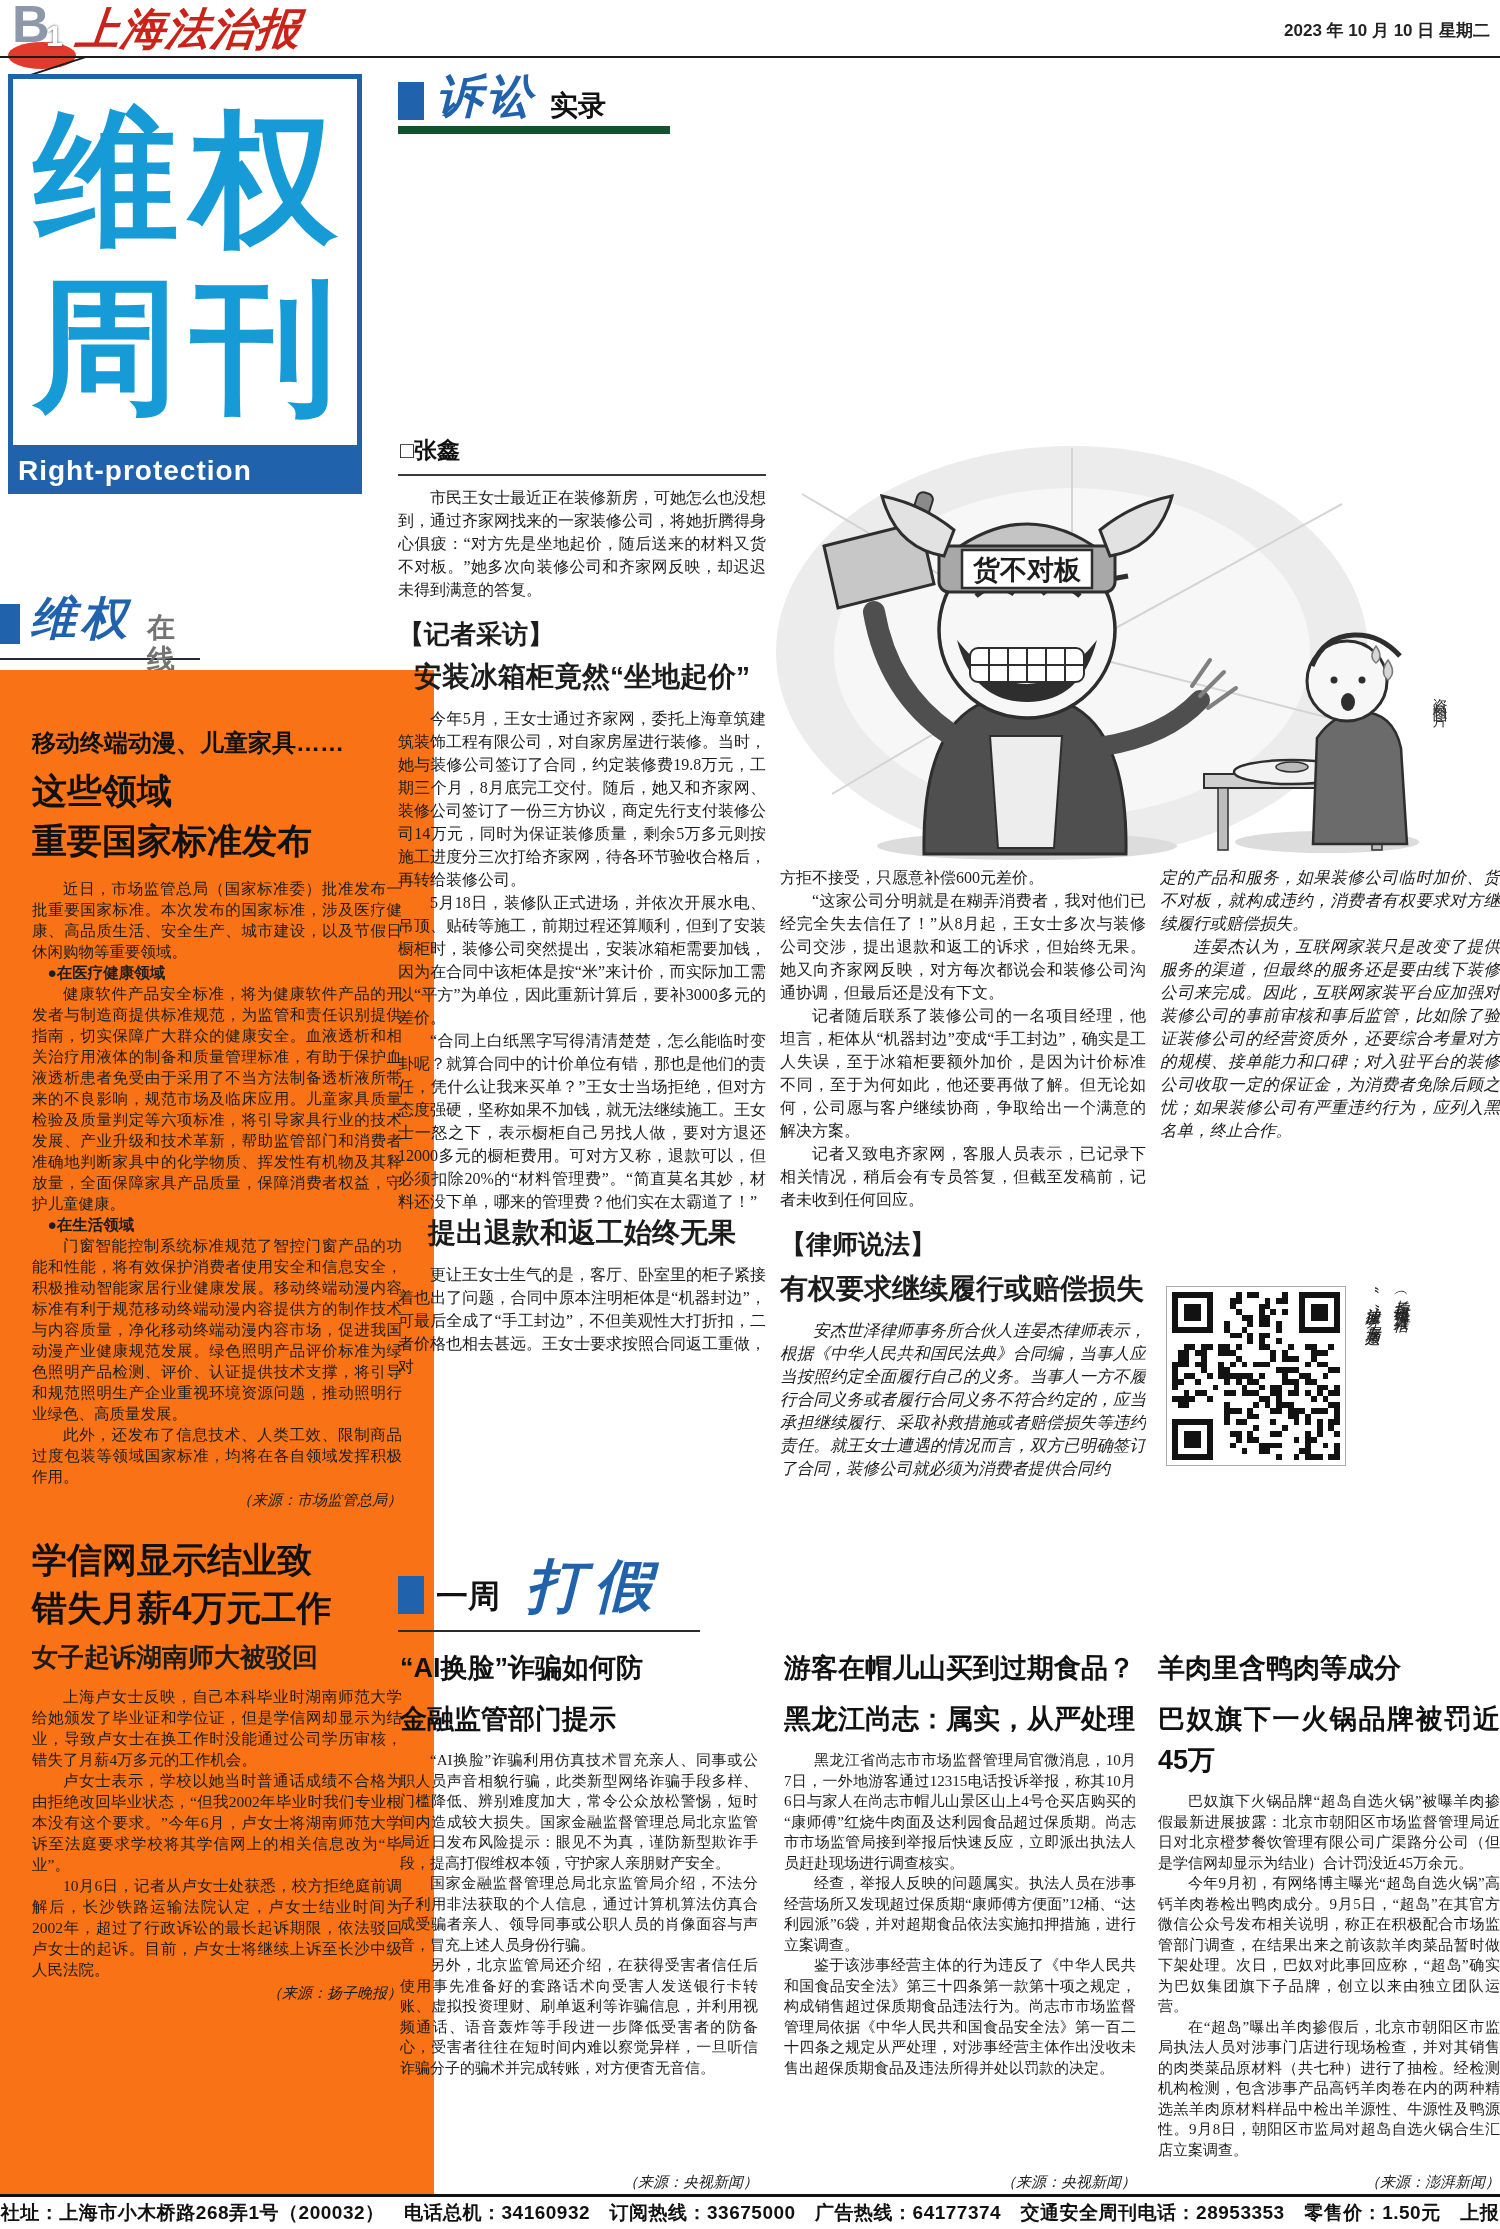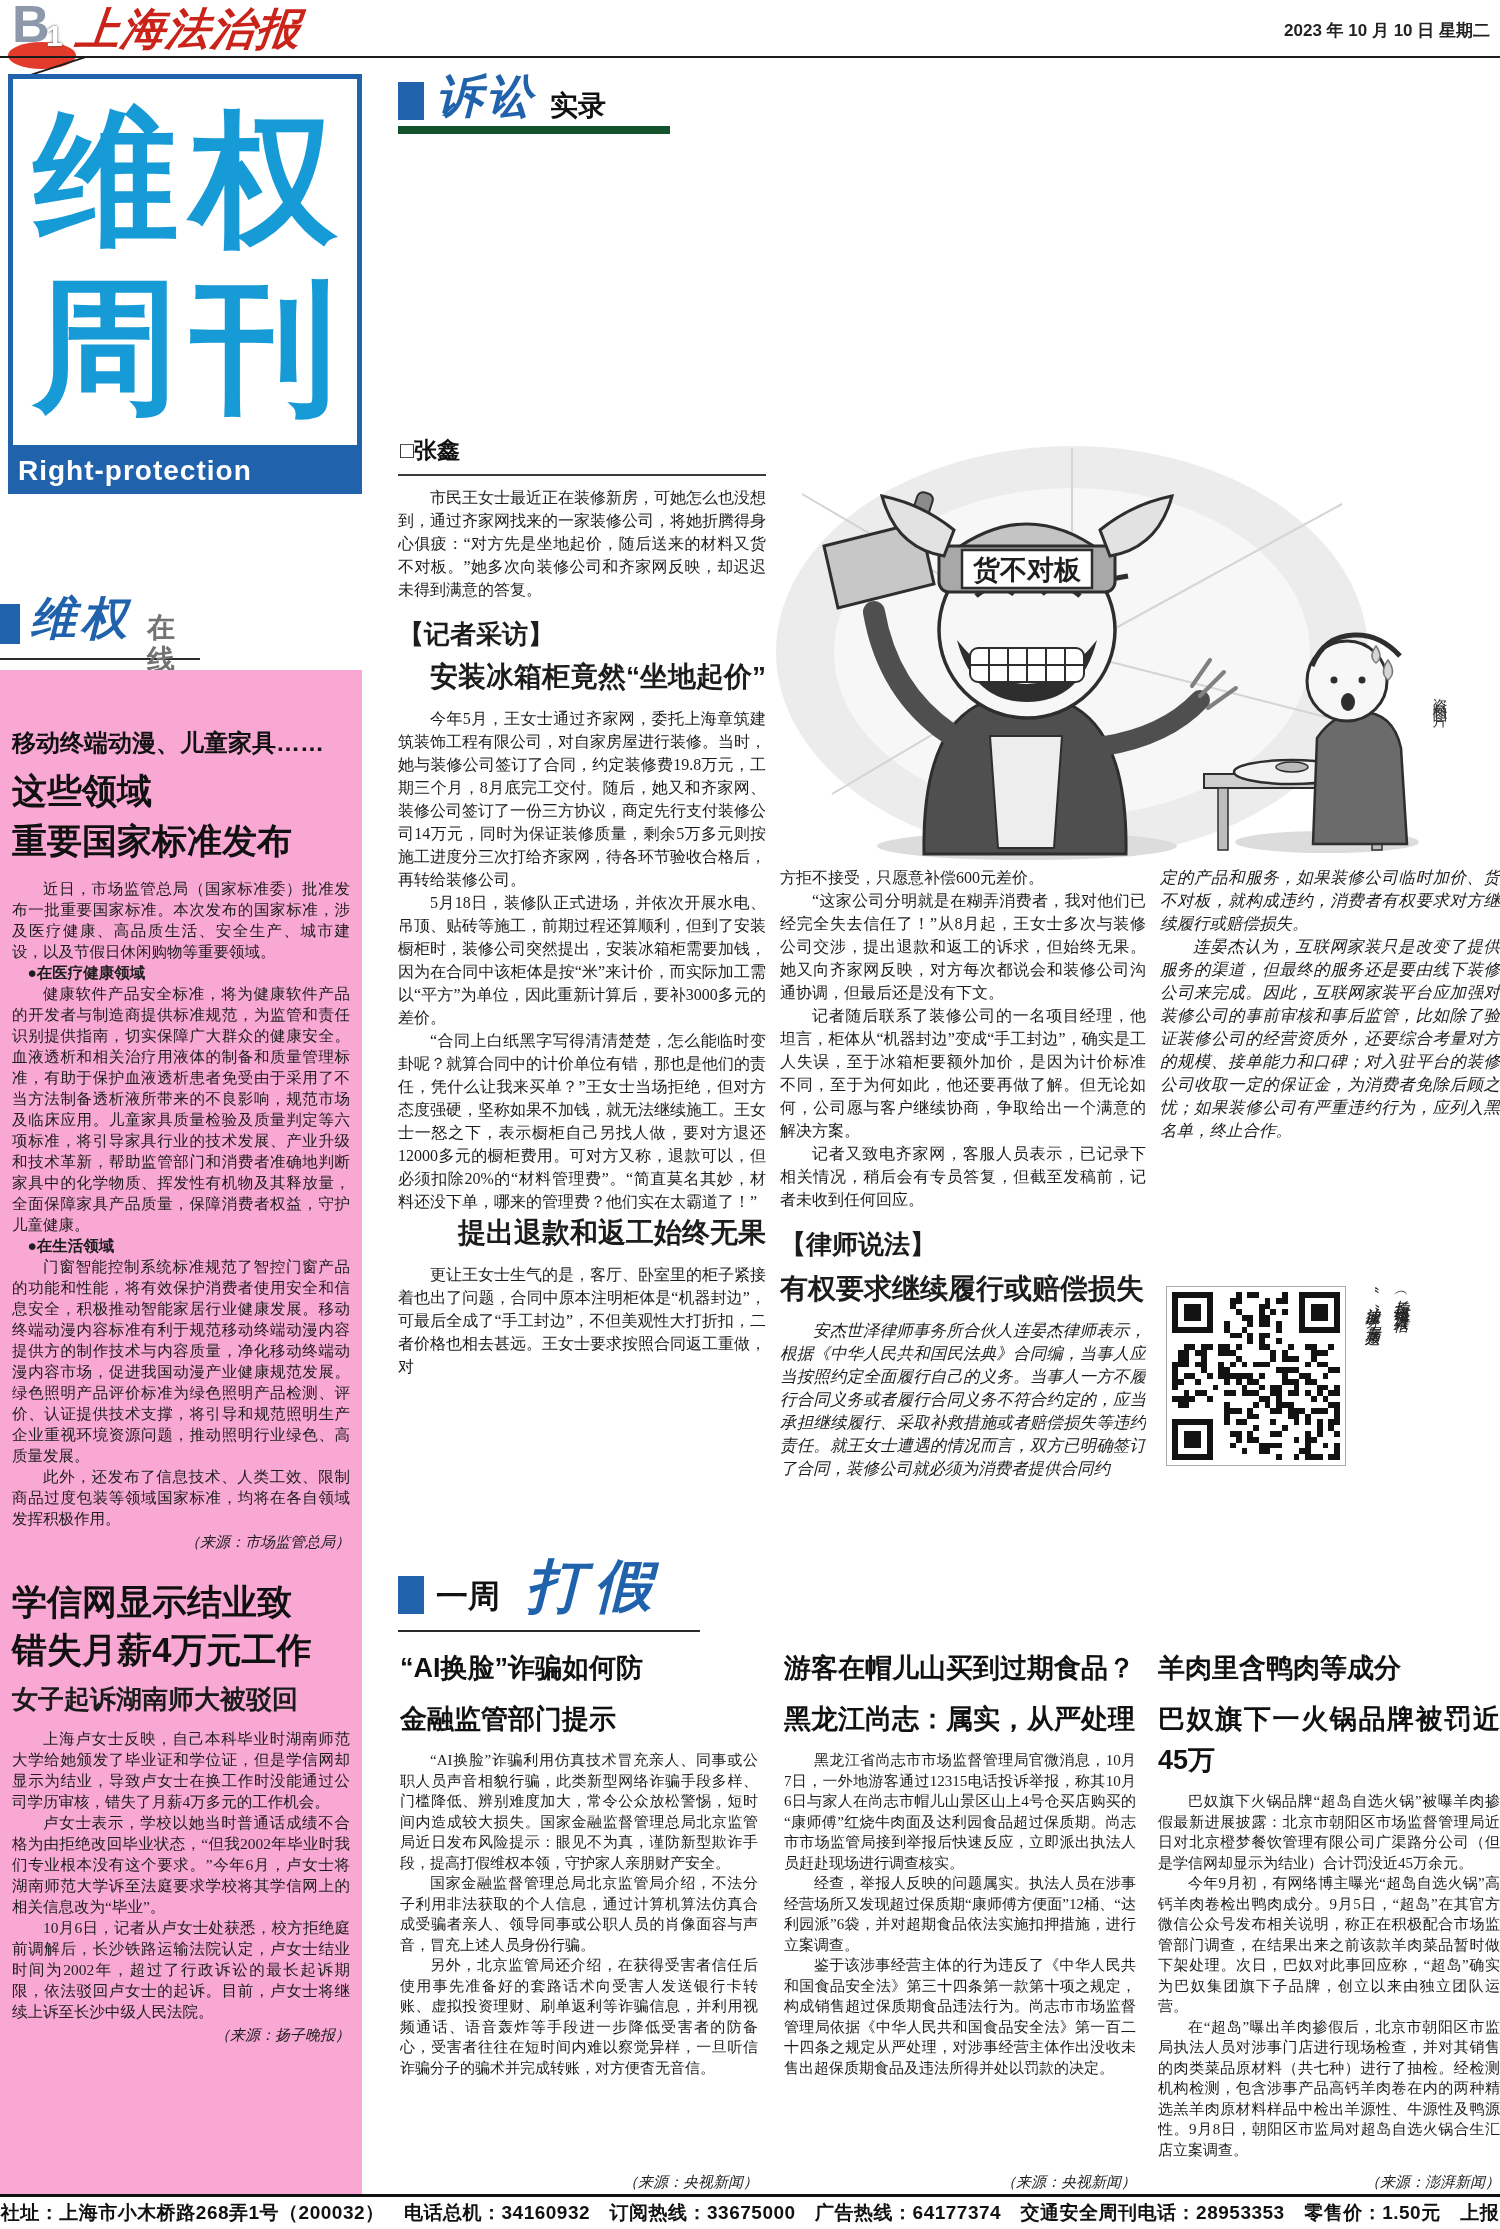--- a/index.html
+++ b/index.html
@@ -20,22 +20,22 @@
               display:flex;flex-direction:column;align-items:center;justify-content:center;gap:2px;}
   .weekly-row{font:900 146px/166px "DejaVu Sans",sans-serif;color:#179bd7;letter-spacing:12px;margin-right:-12px;}
   .weekly-en{left:8px;top:448px;width:344px;height:46px;background:#2162ac;color:#fff;
              font:700 28px/46px "Liberation Sans",sans-serif;padding-left:10px;letter-spacing:1px;}
   .sec-head{border-bottom:2px solid #2a2a2a;}
   .sec-sq{position:absolute;left:0;top:12px;width:20px;height:40px;background:#2162ac;}
   .cal{font-family:"DejaVu Serif",serif;font-style:italic;font-weight:900;color:#2162ac;}
   .online-head{left:0;top:592px;width:200px;height:66px;}
   .online-brand{position:absolute;left:30px;top:-4px;font-size:46px;letter-spacing:5px;}
   .online-suffix{position:absolute;left:138px;top:20px;font:800 28px/32px "Liberation Sans",sans-serif;color:#737373;margin-left:9px;}
-  .side-panel{left:0;top:670px;width:362px;height:1525px;background:#f9a8d4;box-sizing:border-box;
-              padding:44px 12px 14px;overflow:hidden;}
+  .side-panel{left:0;top:670px;width:434px;height:1525px;background:#f97316;box-sizing:border-box;
+              padding:44px 32px 14px;overflow:hidden;}
   .eyebrow{font:800 24px/30px "Liberation Sans",sans-serif;color:#111;margin:14px 0 8px;}
   .side-title{font:900 35px/50px "Liberation Sans",sans-serif;color:#111;}
   .side-body{margin-top:12px;font:15.5px/21px "Liberation Serif",serif;text-align:justify;color:#1d1d1d;}
   .side-body .blk{margin:0;}
   .blk.p{text-indent:2em;}
   .blk.pni{text-indent:0;}
   .blk.bullet{font-family:"Liberation Sans",sans-serif;font-weight:700;text-indent:1em;}
   .side-source{text-align:right;font-style:italic;font-size:15px;margin-top:4px;}
   .a2{margin-top:26px;}
   .a2-title{font:900 35px/48px "Liberation Sans",sans-serif;color:#111;}
@@ -50,21 +50,21 @@
   .byline{left:400px;top:436px;font:700 23px/28px "Liberation Sans",sans-serif;color:#111;}
   .byline-rule{left:398px;top:474px;width:368px;border-top:2px solid #3a3a3a;}
   .cartoon{left:772px;top:434px;width:650px;height:438px;background:#fff;}
   .photo-caption{left:1430px;top:686px;writing-mode:vertical-rl;font:15px/20px "Liberation Sans",sans-serif;
                  letter-spacing:5px;color:#333;}
   .col{position:absolute;font:16px/23px "Liberation Serif",serif;text-align:justify;overflow:hidden;color:#1c1c1c;}
   .col1{left:398px;top:486px;width:368px;height:1064px;}
   .col2{left:780px;top:866px;width:366px;height:684px;}
   .col3{left:1160px;top:866px;width:340px;height:684px;}
   .blk.tag{font:800 26px/34px "Liberation Sans",sans-serif;margin:16px 0 8px;text-indent:0;}
-  .blk.sub{font:800 28px/36px "Liberation Sans",sans-serif;text-align:right;margin:2px 0 12px;text-indent:0;}
+  .blk.sub{font:800 28px/36px "Liberation Sans",sans-serif;text-align:center;margin:2px 0 12px;text-indent:0;}
   .blk.subl{font:800 28px/36px "Liberation Sans",sans-serif;margin:10px 0 12px;text-indent:0;}
   .blk.kai{font-style:italic;text-indent:2em;font-size:16.5px;}
   .blk.kaini{font-style:italic;text-indent:0;font-size:16.5px;}
   .qr-wrap{left:1166px;top:1286px;display:flex;gap:12px;align-items:flex-start;}
   .qr-box{width:168px;height:168px;background:#fff;border:1px solid #aaa;padding:5px;}
   .qr-box svg{display:block;width:100%;height:100%;}
   .qr-caption{writing-mode:vertical-rl;height:186px;font:15px/1.9 "DejaVu Serif",serif;font-style:italic;
               color:#222;letter-spacing:2px;}
   
   .fake-head{left:398px;top:1556px;width:302px;height:74px;border-bottom:2px solid #2a2a2a;}

